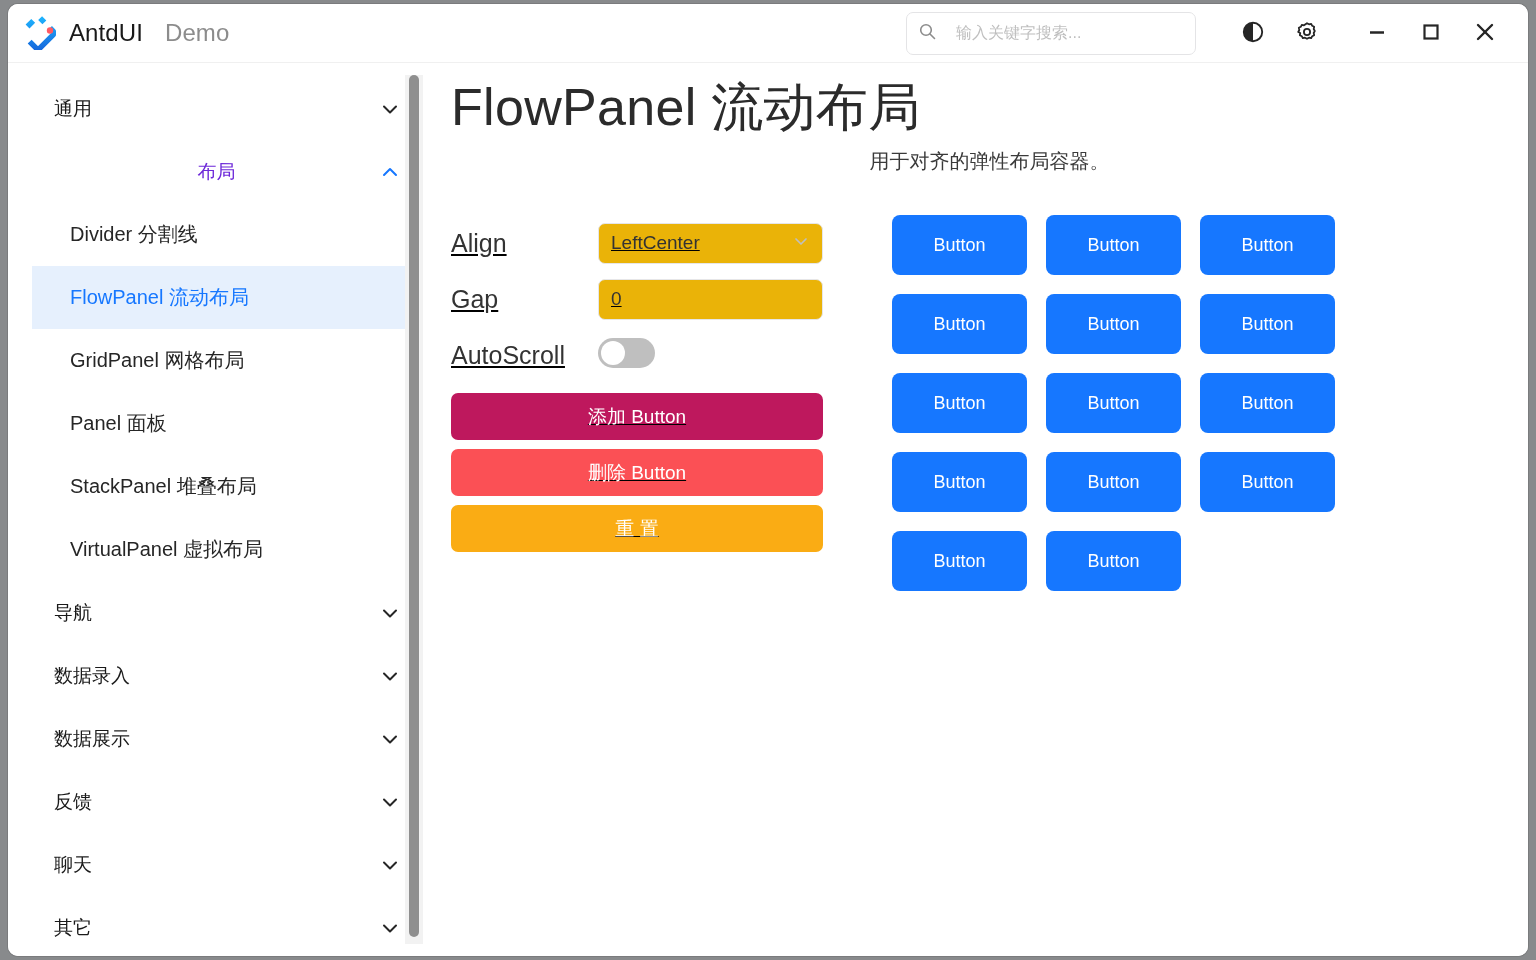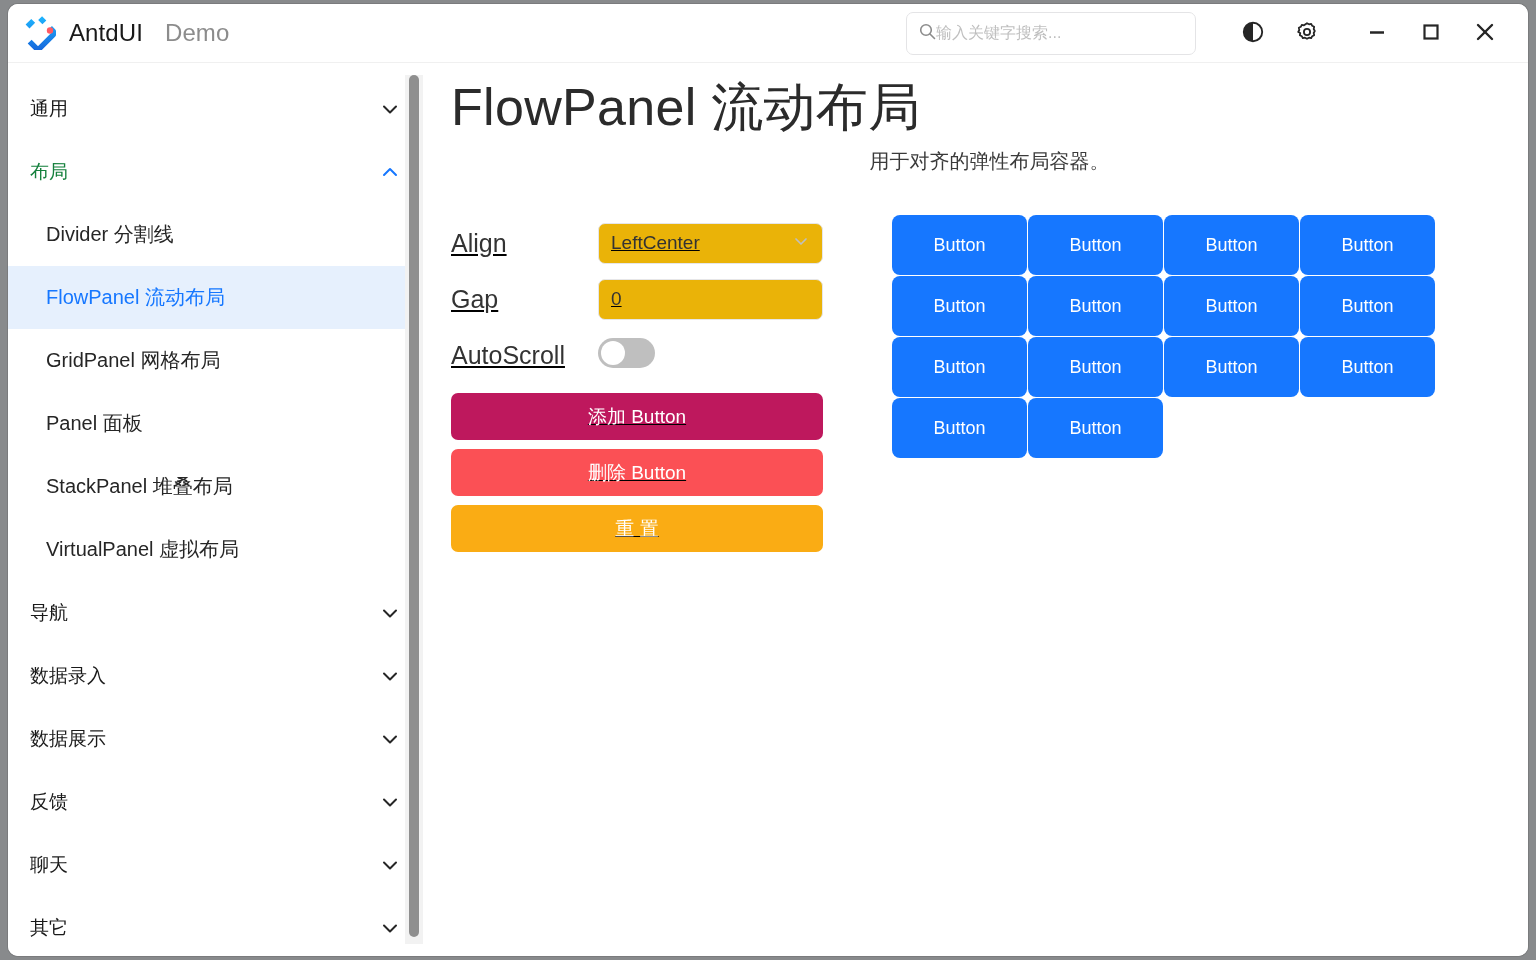--- a/index.html
+++ b/index.html
@@ -67,21 +67,21 @@
   
   #search-box {
     width: 290px;
     height: 43px;
     border: 1px solid #e4e4e6;
     border-radius: 7px;
     background: #ffffff;
     display: flex;
     align-items: center;
     padding: 0 12px;
-    gap: 0;
+    gap: 20px;
     margin-right: 30px;
   }
   #search-box input {
     border: none;
     outline: none;
     flex: 1;
     font-size: 16px;
     color: #333;
     font-family: "Liberation Sans", "DejaVu Sans", sans-serif;
     background: transparent;
@@ -108,41 +108,42 @@
     width: 100%;
   }
 
   
   #sidebar {
     width: 415px;
     flex: none;
     position: relative;
     background: #ffffff;
     height: 100%;
+    padding-left: 24px;
   }
   #sidebar-scroll {
     height: 100%;
     overflow: hidden;
     padding-top: 14px;
   }
 
   .nav-group {
     height: 63px;
     display: flex;
     align-items: center;
     padding: 0 22px 0 22px;
     cursor: pointer;
     user-select: none;
   }
   .nav-group .g-label {
     font-size: 19px;
     color: #1a1a1a;
     flex: 1;
   }
-  .nav-group.open .g-label { color: #15803d; }
+  .nav-group.open .g-label { color: #6d28d9; text-align: center; }
   .nav-group .chev { flex: none; display: flex; align-items: center; }
   .nav-group.open .chev svg polyline { stroke: #1677ff; }
 
   .nav-item {
     height: 63px;
     display: flex;
     align-items: center;
     padding-left: 38px;
     font-size: 20px;
     color: #262626;
@@ -272,21 +273,21 @@
   #btn-remove { background: #fb5055; }
   #btn-reset { background: #faac14; }
 
   
   #flow-preview {
     flex: 1;
     margin-left: 69px;
     display: flex;
     flex-wrap: wrap;
     align-content: flex-start;
-    gap: 1px;
+    gap: 19px;
     padding-right: 52px;
   }
   .flow-btn {
     width: 135px;
     height: 60px;
     background: #1677ff;
     color: #ffffff;
     border: none;
     border-radius: 8px;
     font-size: 18px;

